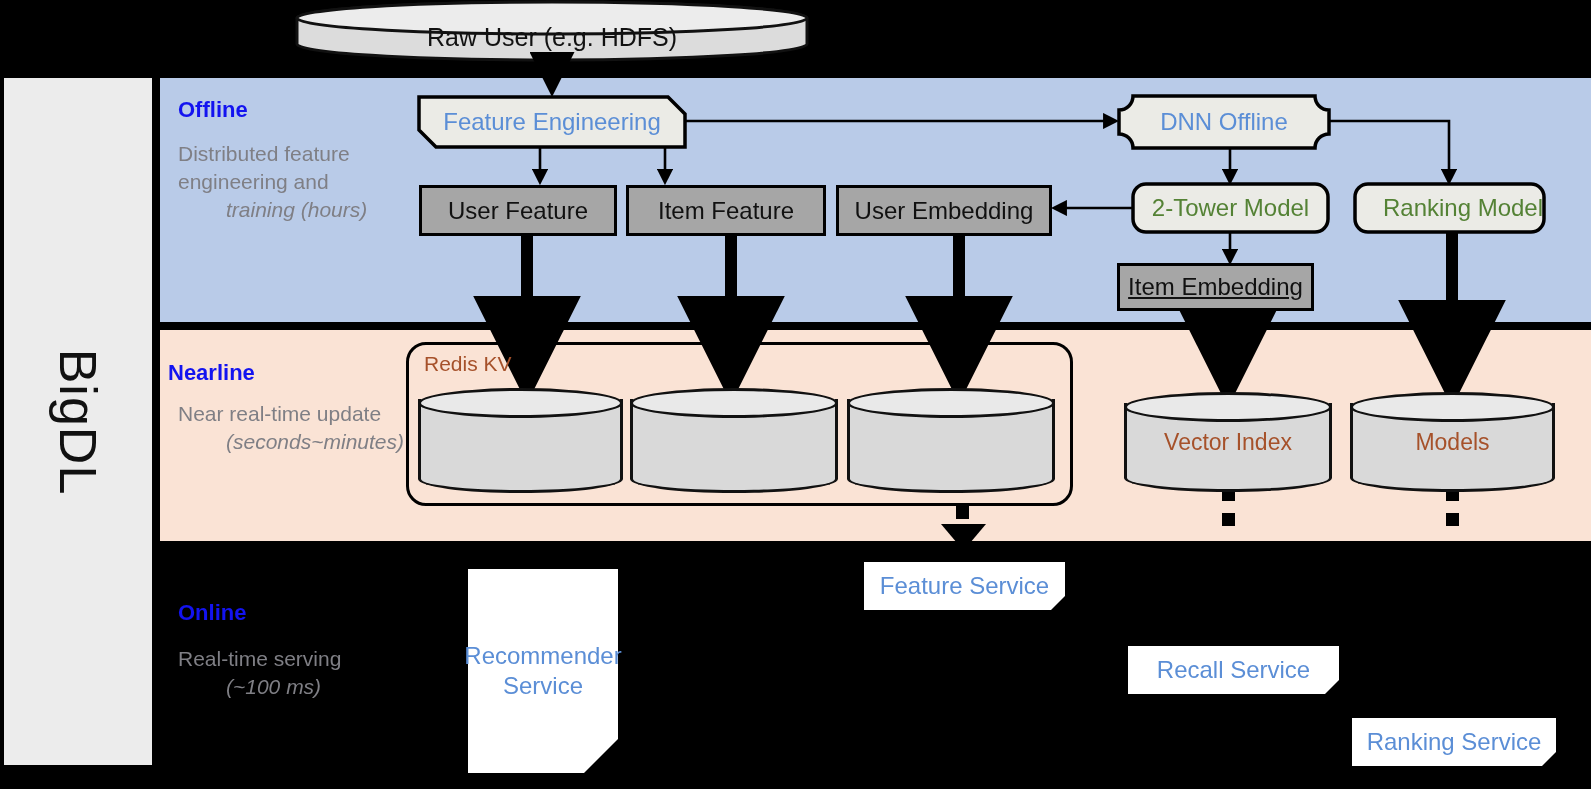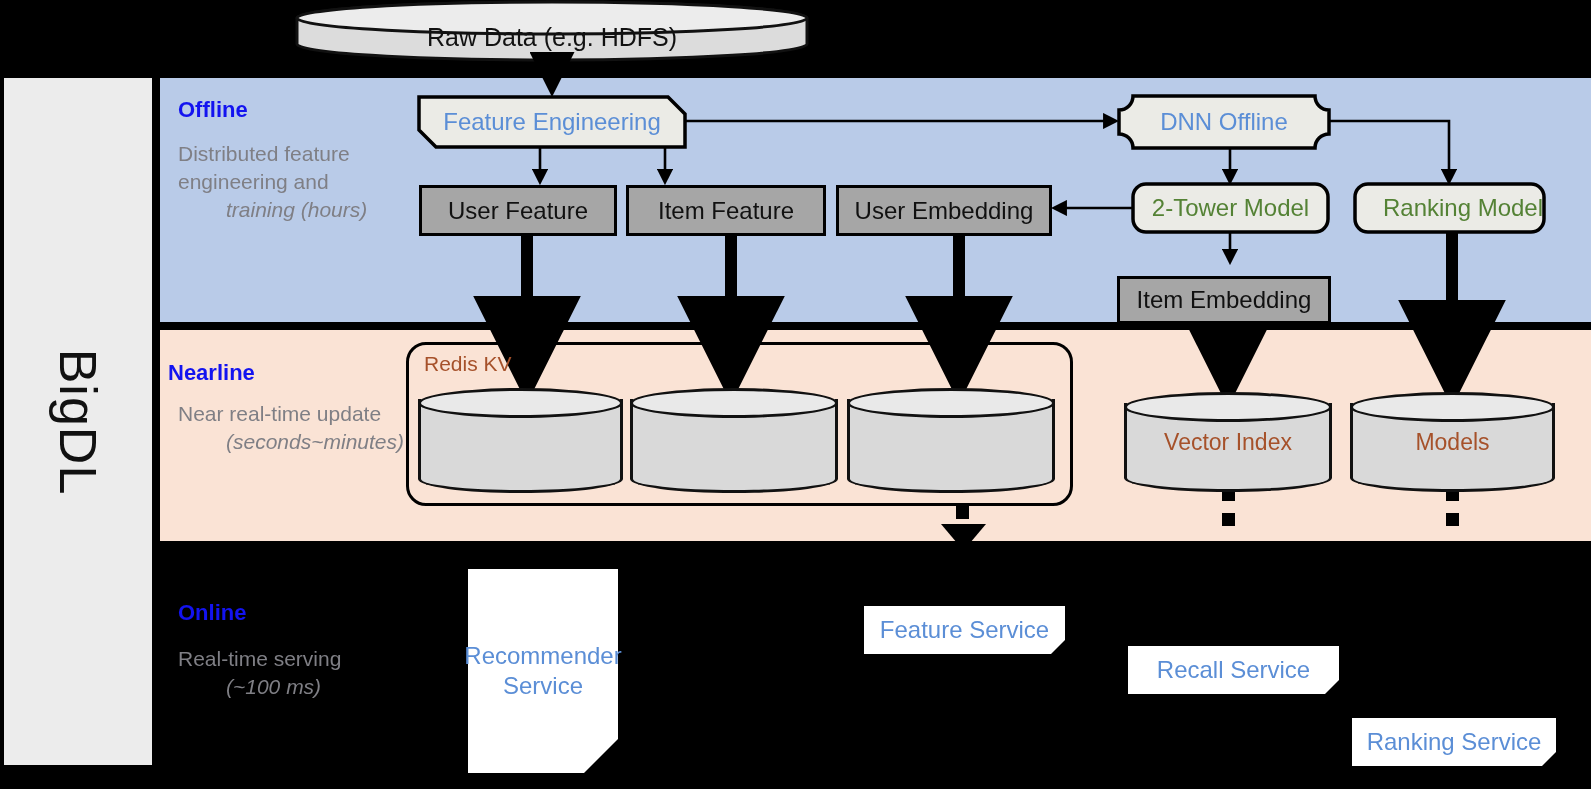--- a/index.html
+++ b/index.html
@@ -147,21 +147,21 @@
 
   <div class="node gray-box" style="left:419px;top:185px;width:198px;height:51px;">
     <span>User Feature</span>
   </div>
   <div class="node gray-box" style="left:626px;top:185px;width:200px;height:51px;">
     <span>Item Feature</span>
   </div>
   <div class="node gray-box" style="left:836px;top:185px;width:216px;height:51px;">
     <span>User Embedding</span>
   </div>
-  <div class="node gray-box" style="left:1117px;top:276px;width:214px;height:48px;">
+  <div class="node gray-box" style="left:1117px;top:263px;width:197px;height:48px;text-decoration:underline;">
     <span>Item Embedding</span>
   </div>
 
   <div id="redis-group"></div>
   <div id="redis-label">Redis KV</div>
 
   <div class="cyl" style="left:418px;top:388px;width:205px;height:105px;">
     <div class="body"></div>
     <div class="top"></div>
     <div class="lbl brown-txt"></div>
@@ -185,30 +185,30 @@
   <div class="cyl" style="left:1350px;top:392px;width:205px;height:100px;">
     <div class="body"></div>
     <div class="top"></div>
     <div class="lbl brown-txt">Models</div>
   </div>
 
   <div class="doc big" style="left:468px;top:569px;width:150px;height:204px;">
     <span>Recommender Service</span>
     <div class="fold"></div>
   </div>
-  <div class="doc" style="left:864px;top:562px;width:201px;height:48px;margin-top:44px;">
+  <div class="doc" style="left:864px;top:562px;width:201px;height:48px;">
     <span>Feature Service</span>
     <div class="fold"></div>
   </div>
   <div class="doc" style="left:1128px;top:646px;width:211px;height:48px;">
     <span>Recall Service</span>
     <div class="fold"></div>
   </div>
   <div class="doc" style="left:1352px;top:718px;width:204px;height:48px;">
     <span>Ranking Service</span>
     <div class="fold"></div>
   </div>
 
   <div class="node" style="left:297px;top:14px;width:510px;height:46px;">
-    <span style="font-size:25px;color:#111;">Raw Data (e.g. HDFS)</span>
+    <span style="font-size:25px;color:#111;">Raw User (e.g. HDFS)</span>
   </div>
 
 </div>
 
 </body></html>

